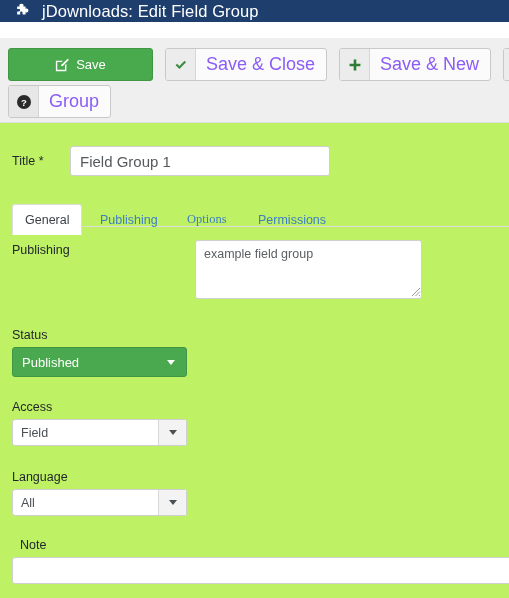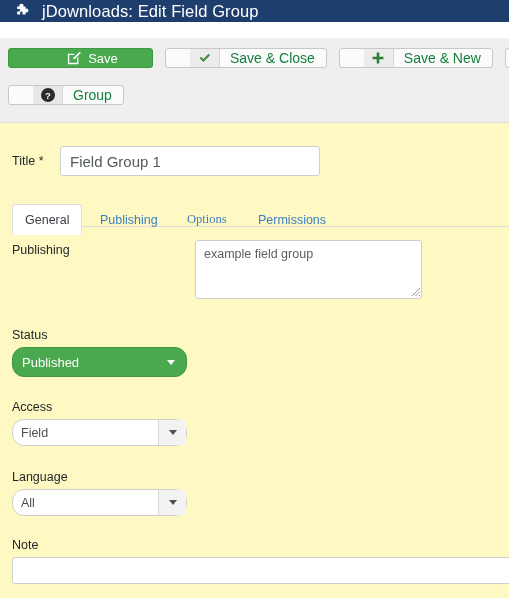--- a/index.html
+++ b/index.html
@@ -33,73 +33,72 @@
     width: 509px; height: 85px;
     background: #efefef;
     border-bottom: 1px solid #dedede;
   }
   .btnrow { position: absolute; left: 8px; display: flex; }
   .btnrow.r1 { top: 10px; }
   .btnrow.r2 { top: 47px; }
 
   .btn {
     display: flex; align-items: stretch;
-    height: 20px;
+    height: 33px;
     border: 1px solid #c8c8c8;
     border-radius: 3px;
     background: #fbfbfb;
     margin-right: 12px;
     overflow: hidden;
     white-space: nowrap;
-    padding-left: 24px;
   }
   .btn .ic {
     width: 30px;
     display: flex; align-items: center; justify-content: center;
     background: #ececec;
     border-right: 1px solid #d6d6d6;
   }
   .btn .lb {
     display: flex; align-items: center;
     padding: 0 11px 0 10px;
-    font-size: 14px;
-    color: #15803d;
+    font-size: 18px;
+    color: #8b5cf6;
   }
 
   
   .btn.primary {
     border: 1px solid #3f9743;
     background: #49a94d;
     width: 145px;
     justify-content: center;
     align-items: center;
   }
   .btn.primary .ic { background: transparent; border: none; width: auto; margin-right: 7px; }
   .btn.primary .lb { color: #ffffff; padding: 0; font-size: 13px; }
 
   .btn.help { margin-right: 0; }
   .btn.help .ic { background: #e7e7e7; }
 
   
-  .body { position: absolute; left: 0; top: 123px; width: 509px; height: 475px; background: #fef9c3; }
+  .body { position: absolute; left: 0; top: 123px; width: 509px; height: 475px; background: #bef264; }
 
   .lbl { color: #22272b; font-size: 12.5px; }
   .req { color: #22272b; }
 
   .titlerow { position: absolute; left: 12px; top: 23px; display: flex; align-items: center; }
   .titlerow .lbl { width: 48px; }
   .inp {
     border: 1px solid #cfcfcf;
     border-radius: 3px;
     background: #fff;
     font-family: "Liberation Sans", sans-serif;
     color: #555a5e;
     outline: none;
   }
-  #title-input { width: 260px; height: 30px; font-size: 15px; padding: 0 9px; }
+  #title-input { width: 260px; height: 30px; font-size: 15px; padding: 0 9px; margin-left: 10px; }
 
   
   .tabs { position: absolute; left: 0; top: 73px; width: 509px; height: 31px; }
   .tabline { position: absolute; left: 12px; top: 30px; width: 497px; height: 1px; background: #dddddd; }
   .tab {
     position: absolute; top: 8px;
     height: 31px;
     display: flex; align-items: center;
     font-size: 12.5px;
     color: #3f7fc1;
@@ -127,21 +126,21 @@
   .resize-grip { position: absolute; left: 396px; top: 44px; width: 13px; height: 13px; }
 
   
   .fblock { position: absolute; left: 12px; }
   .fblock .lbl { display: block; margin-bottom: 5px; }
 
   .selwrap { position: relative; display: inline-block; }
   .sel {
     height: 27px;
     border: 1px solid #cfcfcf;
-    border-radius: 12px;
+    border-radius: 3px;
     background: #fff;
     display: flex; align-items: center;
     font-size: 12.5px; color: #4a4f53;
   }
   .sel .val { padding: 0 8px; flex: 1; }
   .sel .drop {
     width: 28px; height: 100%;
     border-left: 1px solid #d8d8d8;
     background: #f3f3f3;
     display: flex; align-items: center; justify-content: center;
@@ -284,18 +283,18 @@
       <div class="sel plain">
         <span class="val">All</span>
         <span class="drop">
             <i class="caret"></i>
           </span>
       </div>
     </div>
   </div>
 
   <div class="fblock" style="top:415px;left:0;width:509px;">
-    <span class="lbl" style="margin-left:12px;">Note</span>
+    <span class="lbl" style="margin-left:20px;">Note</span>
     <div style="position:relative;height:27px;">
       <input class="inp" id="note-input" type="text" value="" style="">
     </div>
   </div>
 </div>
 
 </body></html>

